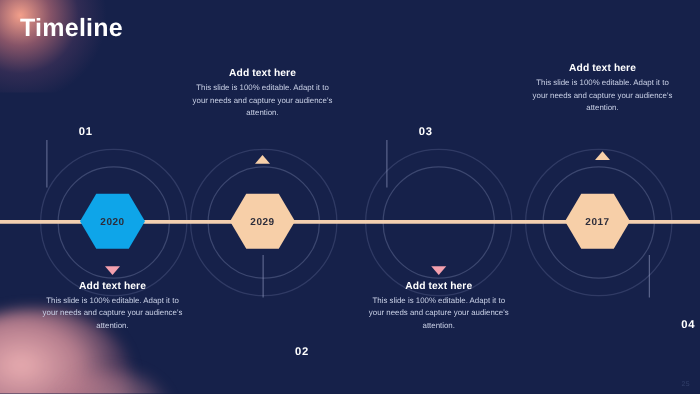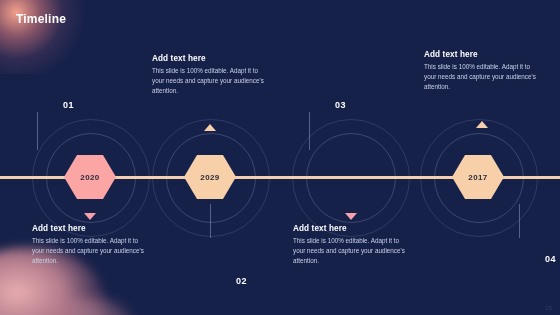--- a/index.html
+++ b/index.html
@@ -44,21 +44,21 @@
         rgba(250,176,178,0.55) 0%,
         rgba(236,150,160,0.30) 45%,
         rgba(22,33,74,0) 80%);
     filter:blur(6px);
     pointer-events:none;
   }
 
   
   .title{
     position:absolute;left:16px;top:12px;
-    font-size:12px;font-weight:bold;color:#ffffff;
+    font-size:20px;font-weight:bold;color:#ffffff;
     letter-spacing:0.2px;
   }
 
   
   .baseline{
     position:absolute;left:0;top:176px;width:560px;height:3px;
     background:#f3cfb0;
   }
 
   
@@ -72,37 +72,38 @@
   .arc.wide{ border-color:rgba(140,152,196,0.22); }
 
   
   .hex{
     position:absolute;
     width:52px;height:46px;
     display:flex;align-items:center;justify-content:center;
     clip-path:polygon(25% 2%,75% 2%,100% 50%,75% 98%,25% 98%,0% 50%);
     font-size:8px;font-weight:bold;color:#2d2d3a;letter-spacing:0.4px;
   }
-  .hex.pink{ background:#fca5a5; }
+  .hex.pink{ background:#0ea5e9; }
   .hex.peach{ background:#f7cfa8; }
 
   
   .stepnum{
     position:absolute;
     font-size:9px;font-weight:bold;color:#ffffff;letter-spacing:0.6px;padding-left:32px;
   }
   .vline{
     position:absolute;width:1px;
     background:rgba(168,178,214,0.45);
   }
 
   
   .tblock{
     position:absolute;
     width:116px;
+    text-align:center;
   }
   .tblock .head{
     font-size:8.2px;font-weight:bold;color:#ffffff;
     margin:0 0 3px 0;letter-spacing:0.1px;
   }
   .tblock .body{
     font-size:6.3px;color:#c9d0e6;line-height:1.62;
     margin:0;
   }
 

